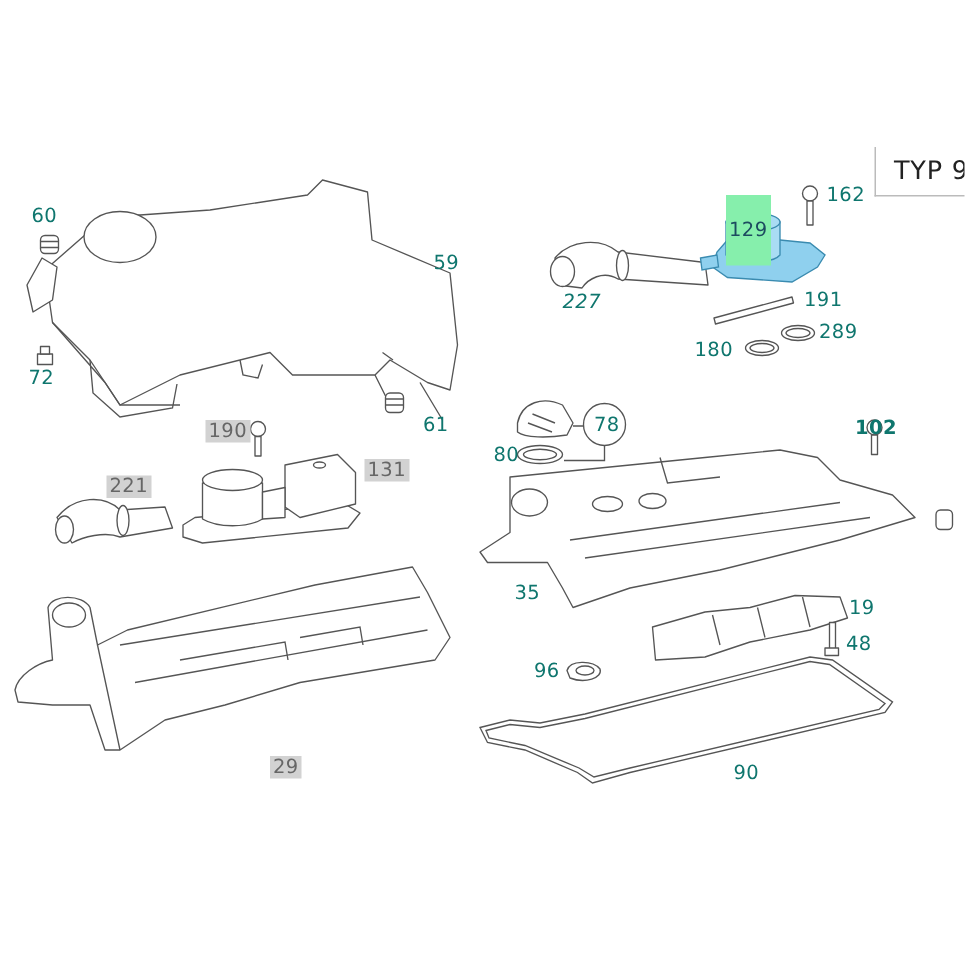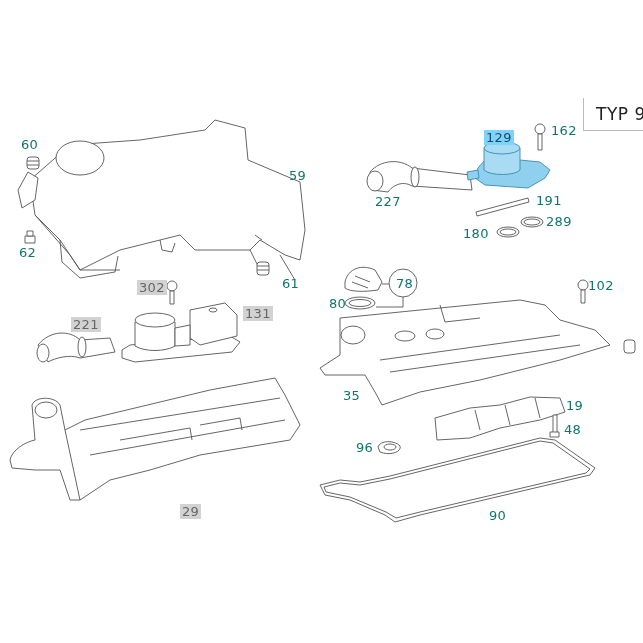--- a/index.html
+++ b/index.html
@@ -1,20 +1,20 @@
 <!DOCTYPE html>
 <html><head>
 <meta charset="utf-8">
 <style>
   html, body { margin:0; padding:0; background:#ffffff; }
   body { width:643px; height:643px; position:relative; overflow:hidden; font-family:"DejaVu Sans", sans-serif; }
   #canvas { position:absolute; left:0; top:0; width:643px; height:643px; }
   .label { position:absolute; font-size:13px; color:#0f766e; line-height:15px; white-space:nowrap; letter-spacing:0.3px; }
   .label.hl-gray { background:#d2d2d2; color:#666; padding:0 2px; }
-  .label.hl-blue { background:#7dd3fc; color:#1d4b60; padding:0 2px; }
+  .label.hl-blue { background:#86efac; color:#1d4b60; padding:16px 2px; }
   .typ-box { position:absolute; left:583px; top:98px; width:70px; height:32px; border-left:1px solid #bbb; border-bottom:1px solid #bbb; }
   .typ-text { position:absolute; left:12px; top:6px; font-size:17px; color:#222; letter-spacing:0.5px; }
   svg .ln { fill:#fff; stroke:#555; stroke-width:0.9; stroke-linejoin:round; }
   svg .ln2 { fill:none; stroke:#555; stroke-width:0.9; }
   svg .blue { fill:#8fd0ee; stroke:#3a8bb0; stroke-width:0.9; }
   svg .blue2 { fill:#a9dcf3; stroke:#3a8bb0; stroke-width:0.9; }
 </style>
 </head>
 <body>
 
@@ -154,31 +154,31 @@
 
 
 <div class="typ-box">
   <span class="typ-text">TYP 9</span>
 </div>
 
 
 <span class="label" style="left:289px;top:168px;">59</span>
 <span class="label" style="left:21px;top:137px;">60</span>
 <span class="label" style="left:255px;top:276px;margin-left:27px;">61</span>
-<span class="label" style="left:19px;top:245px;">62</span>
+<span class="label" style="left:19px;top:245px;">72</span>
 <span class="label hl-blue" style="left:484px;top:130px;">129</span>
 <span class="label" style="left:551px;top:123px;">162</span>
-<span class="label" style="left:375px;top:194px;">227</span>
+<span class="label" style="left:375px;top:194px;font-style:italic;">227</span>
 <span class="label" style="left:536px;top:193px;">191</span>
 <span class="label" style="left:546px;top:214px;">289</span>
 <span class="label" style="left:463px;top:226px;">180</span>
 <span class="label" style="left:396px;top:276px;">78</span>
 <span class="label" style="left:329px;top:296px;">80</span>
-<span class="label" style="left:588px;top:278px;">102</span>
-<span class="label hl-gray" style="left:137px;top:280px;">302</span>
+<span class="label" style="left:570px;top:278px;font-weight:bold;">102</span>
+<span class="label hl-gray" style="left:137px;top:280px;">190</span>
 <span class="label hl-gray" style="left:243px;top:306px;">131</span>
 <span class="label hl-gray" style="left:38px;top:317px;margin-left:33px;">221</span>
 <span class="label" style="left:343px;top:388px;">35</span>
 <span class="label" style="left:566px;top:398px;">19</span>
 <span class="label" style="left:564px;top:422px;">48</span>
 <span class="label" style="left:356px;top:440px;">96</span>
 <span class="label hl-gray" style="left:180px;top:492px;margin-top:12px;">29</span>
 <span class="label" style="left:489px;top:508px;">90</span>
 </div>
 

